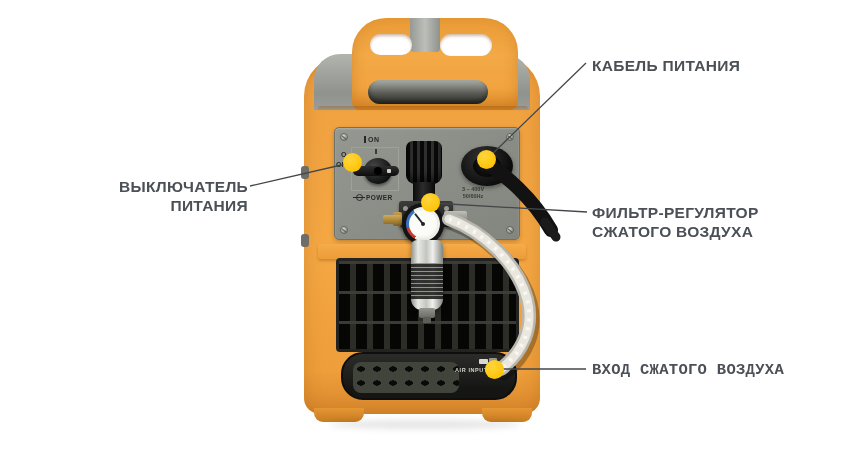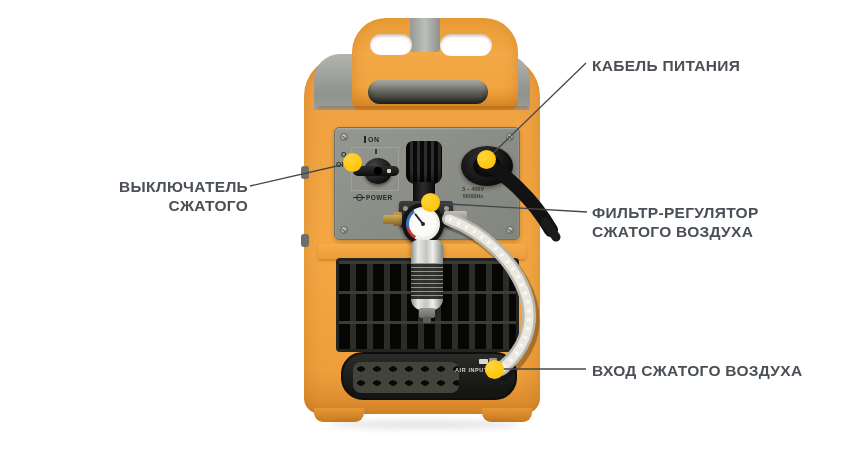--- a/index.html
+++ b/index.html
@@ -12,21 +12,21 @@
   .abs { position:absolute; }
 
   
   .callout-label {
     position:absolute; color:#4a5056; font-weight:bold;
     font-size:15.5px; line-height:19px; letter-spacing:.3px;
   }
   .lbl-switch { left:46px; top:177px; width:202px; text-align:right; }
   .lbl-cable  { left:592px; top:56px;  width:220px; }
   .lbl-filter { left:592px; top:203px; width:182px; }
-  .lbl-air    { left:592px; top:361px; width:230px; }
+  .lbl-air    { left:592px; top:361px; width:230px;font-family:Liberation Mono, monospace; }
 
   .dot {
     position:absolute; width:19px; height:19px; border-radius:50%;
     background:radial-gradient(circle at 38% 32%, #ffd63e, #ffc408 70%);
   }
 
   
   .body-main {
     left:304px; top:56px; width:236px; height:358px;
     border-radius:40px 40px 16px 16px;
@@ -277,18 +277,18 @@
     <line x1="486" y1="160" x2="586" y2="63" stroke="#43474b" stroke-width="1.3"></line>
     <line x1="432" y1="203" x2="587" y2="212" stroke="#43474b" stroke-width="1.3"></line>
     <line x1="500" y1="369" x2="586" y2="369" stroke="#43474b" stroke-width="1.3"></line>
   </svg>
 
   <div class="dot" style="left:343px; top:153px;"></div>
   <div class="dot" style="left:477px; top:150px;"></div>
   <div class="dot" style="left:421px; top:193px;"></div>
   <div class="dot" style="left:485px; top:360px;"></div>
 
-  <div class="callout-label lbl-switch">ВЫКЛЮЧАТЕЛЬ СЖАТОГО</div>
+  <div class="callout-label lbl-switch">ВЫКЛЮЧАТЕЛЬ ПИТАНИЯ</div>
   <div class="callout-label lbl-filter">ФИЛЬТР-РЕГУЛЯТОР СЖАТОГО ВОЗДУХА</div>
   <div class="callout-label lbl-cable">КАБЕЛЬ ПИТАНИЯ</div>
   <div class="callout-label lbl-air">ВХОД СЖАТОГО ВОЗДУХА</div>
 
 </div>
 
 </body></html>

